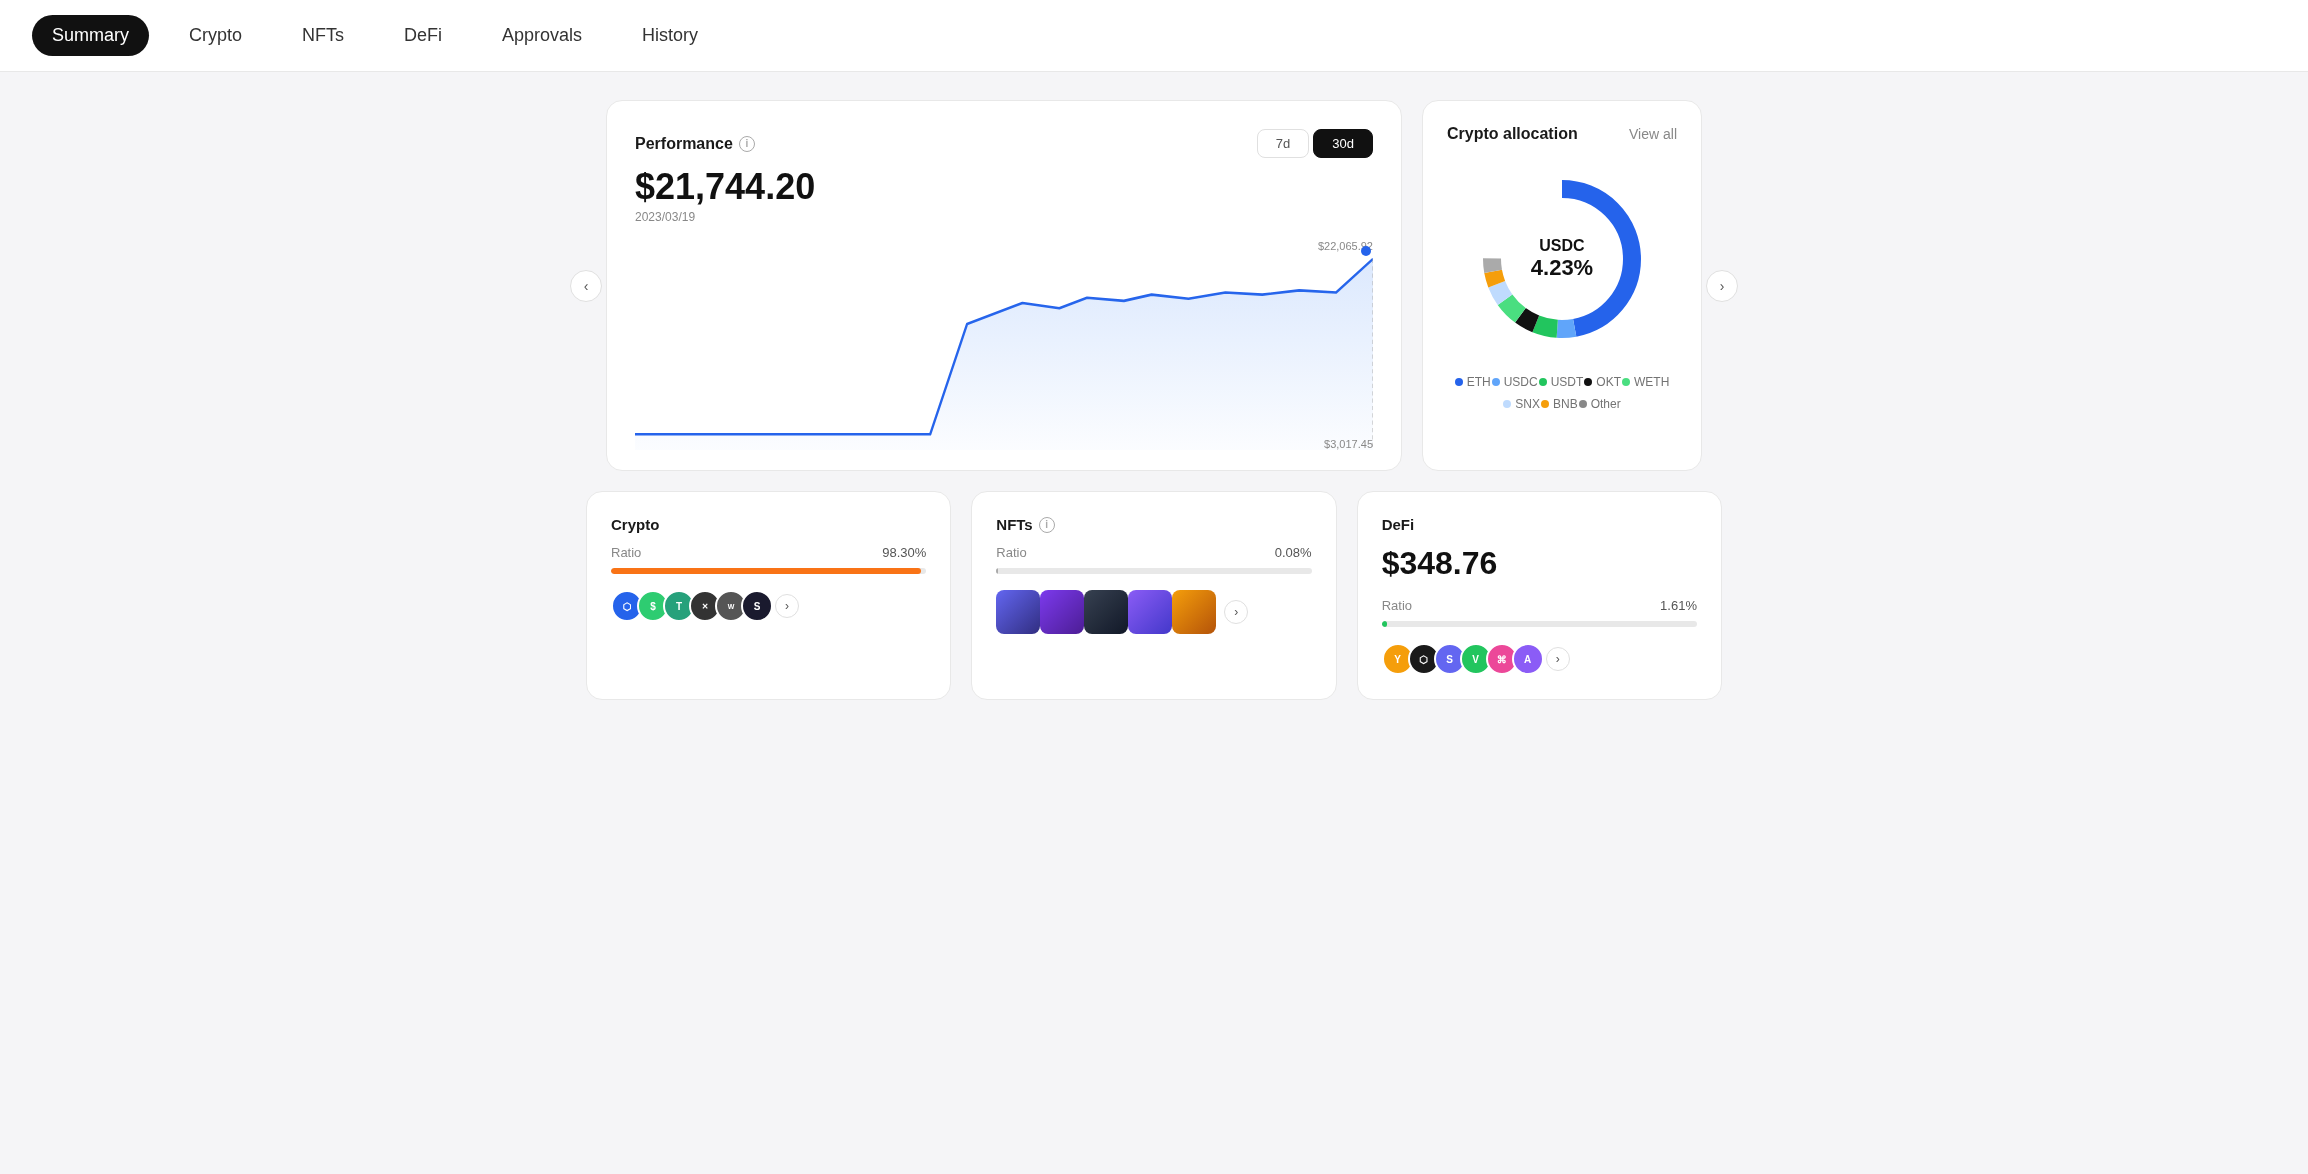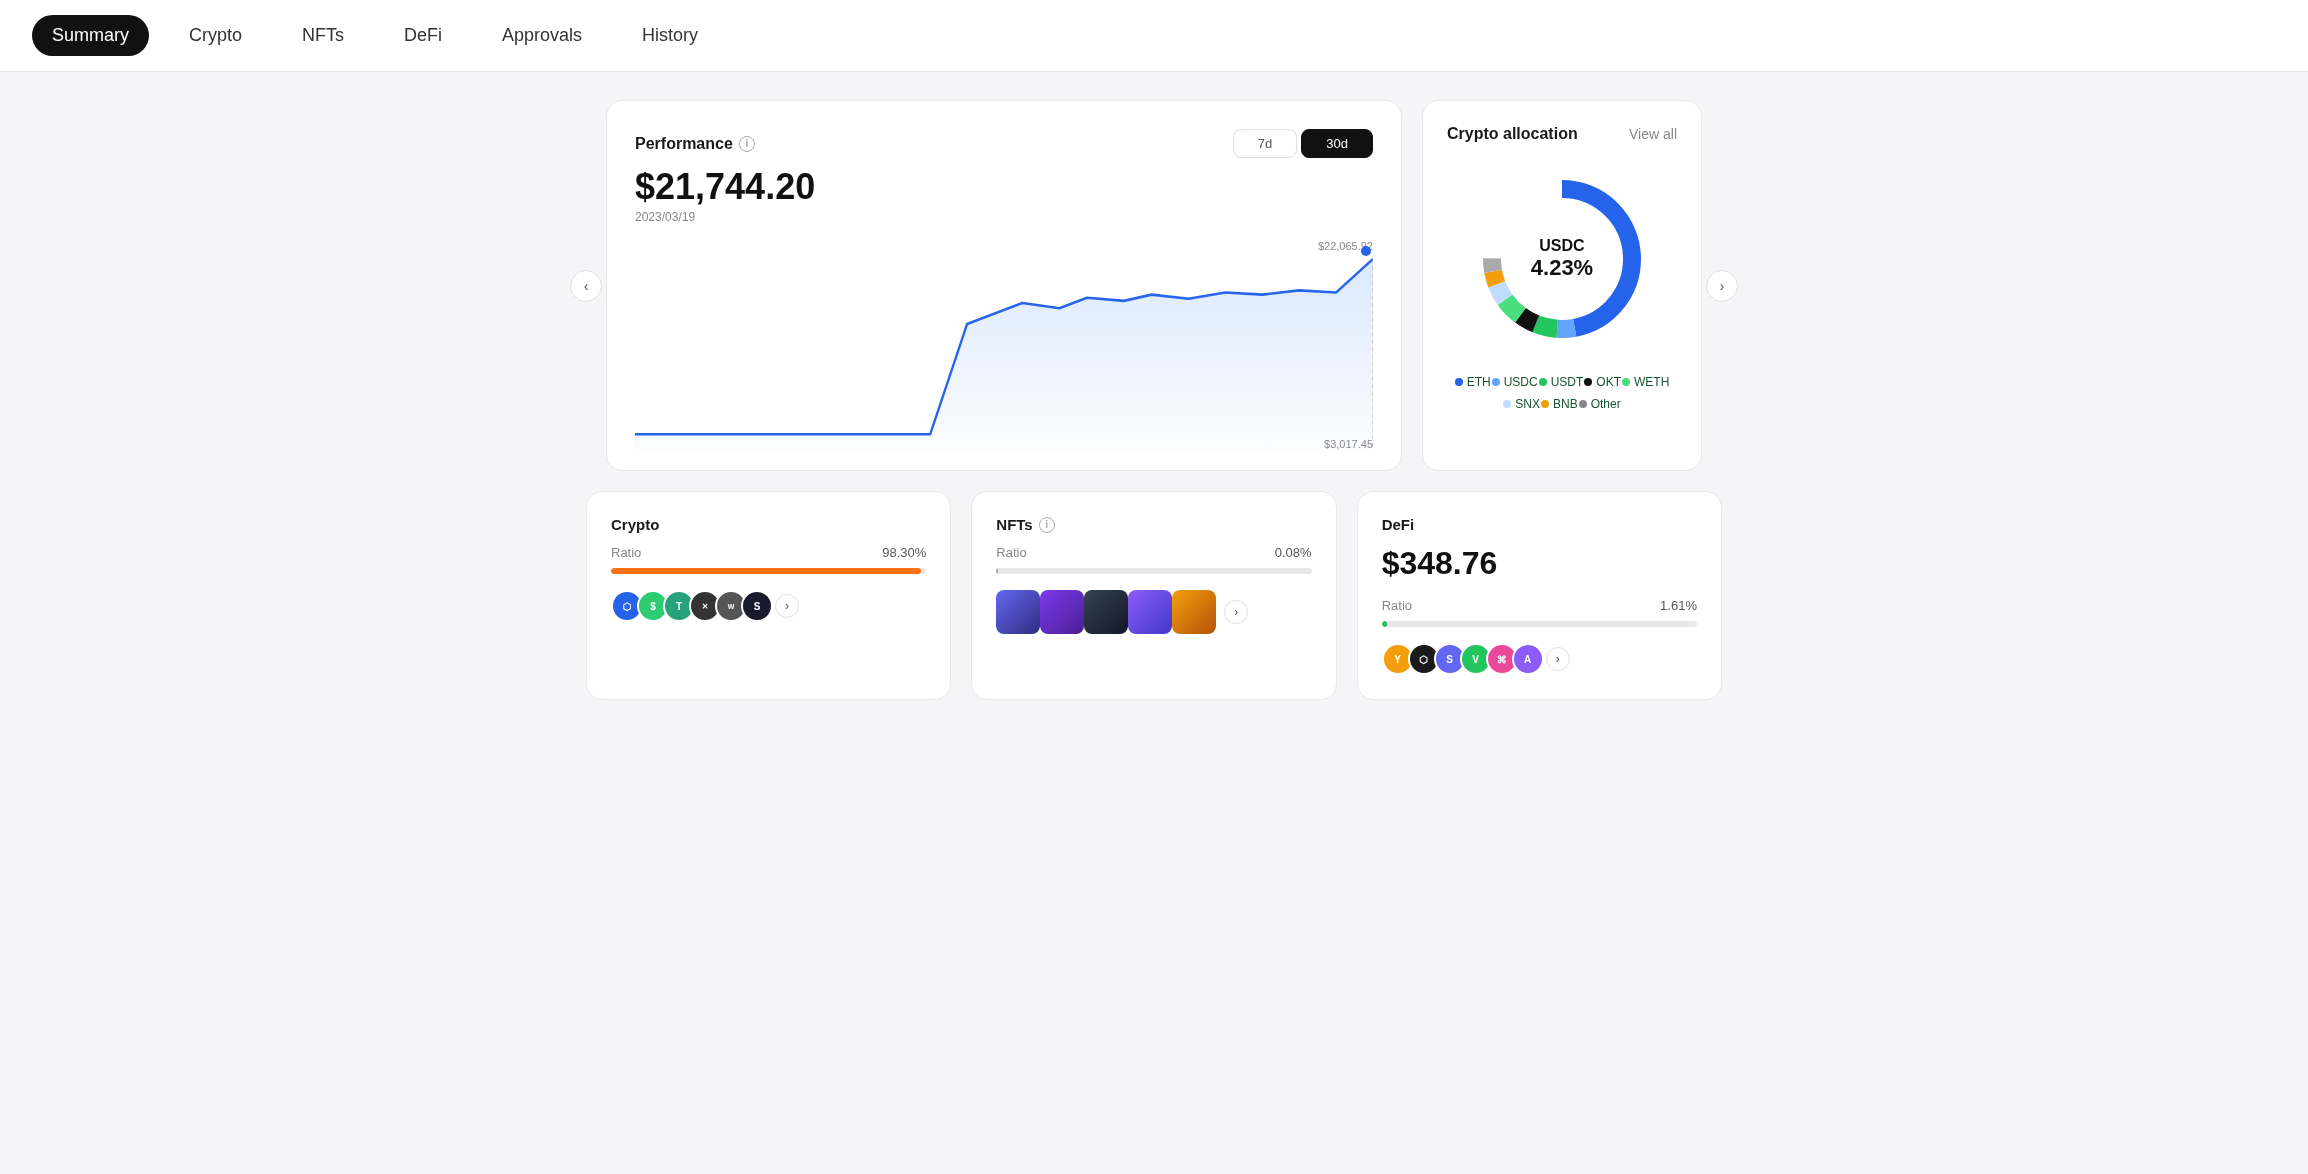--- a/index.html
+++ b/index.html
@@ -78,21 +78,21 @@
       justify-content: center;
       font-size: 10px;
       color: #aaa;
       cursor: pointer;
     }
     .time-btns {
       display: flex;
       gap: 4px;
     }
     .time-btn {
-      padding: 6px 24px;
+      padding: 6px 18px;
       border-radius: 8px;
       border: 1px solid #e0e0e0;
       background: #fff;
       font-size: 13px;
       color: #555;
       cursor: pointer;
     }
     .time-btn.active {
       background: #111;
       color: #fff;
@@ -186,21 +186,21 @@
     .donut-center-pct {
       font-size: 22px;
       font-weight: 700;
       color: #111;
     }
     .legend {
       display: flex;
       flex-wrap: wrap;
       gap: 8px 1px;
       font-size: 12px;
-      color: #14532d;
+      color: #737373;
       justify-content: center;
     }
     .legend-item {
       display: flex;
       align-items: center;
       gap: 4px;
     }
     .legend-dot {
       width: 8px;
       height: 8px;

